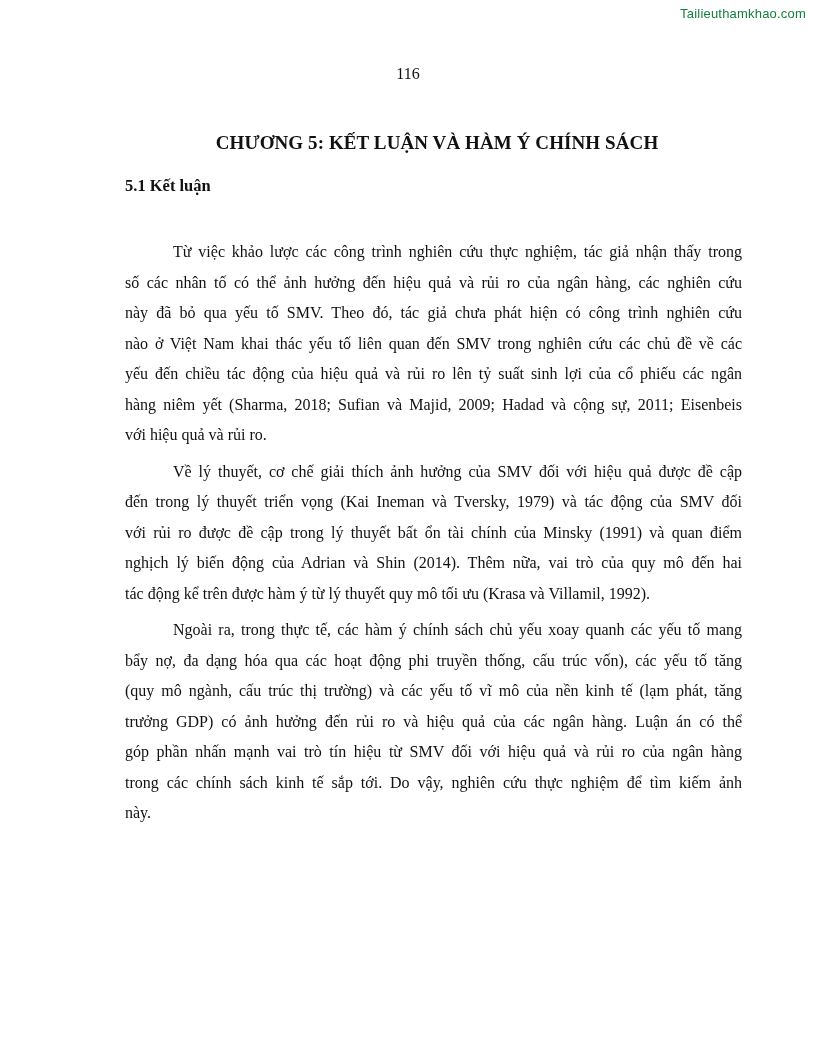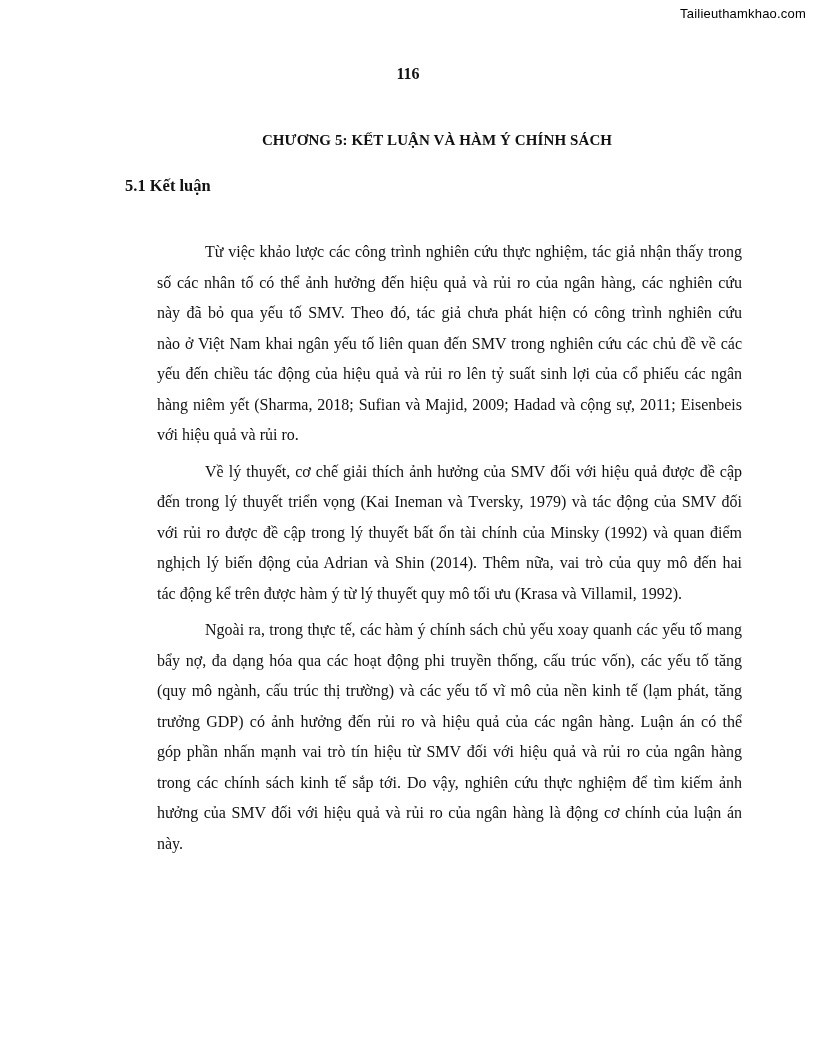--- a/index.html
+++ b/index.html
@@ -1,63 +1,62 @@
 <!DOCTYPE html>
 <html><head>
 <meta charset="utf-8">
 <style>
   html, body { margin: 0; padding: 0; background: #ffffff; }
   body { width: 816px; height: 1056px; position: relative; overflow: hidden;
          font-family: "Liberation Serif", "DejaVu Serif", serif; color: #111; }
   .watermark { position: absolute; top: 6px; right: 10px; font-family: "Liberation Sans", sans-serif;
-               font-size: 13px; color: #000000; letter-spacing: 0.2px; }
-  .page-number { position: absolute; top: 65px; left: 0; width: 816px; text-align: center; font-size: 16px; font-weight: bold; }
+               font-size: 13px; color: #15803d; letter-spacing: 0.2px; }
+  .page-number { position: absolute; top: 65px; left: 0; width: 816px; text-align: center; font-size: 16px; }
   .chapter-title { position: absolute; top: 132px; left: 0; width: 816px; padding-left: 58px; box-sizing: border-box;
-                   text-align: center; font-size: 15px; font-weight: bold; letter-spacing: 0.1px; }
+                   text-align: center; font-size: 19px; font-weight: bold; letter-spacing: 0.1px; }
   .section-title { position: absolute; top: 176px; left: 125px; font-size: 16.5px; font-weight: bold; }
   .body { position: absolute; left: 125px; width: 617px; }
   .line { height: 30.5px; line-height: 30.5px; font-size: 16px; white-space: nowrap;
-          text-align: justify; text-align-last: justify; margin-left: 32px; }
+          text-align: justify; text-align-last: justify; }
   .line.indent { padding-left: 48px; }
   .line.last { text-align-last: left; }
   .para-gap { height: 6px; }
 </style>
 </head>
 <body>
 
 <div class="watermark">Tailieuthamkhao.com</div>
 
 <div class="page-number">116</div>
 
 <div class="chapter-title">CHƯƠNG 5: KẾT LUẬN VÀ HÀM Ý CHÍNH SÁCH</div>
 
 <div class="section-title">5.1 Kết luận</div>
 
 <div class="body" style="top:237px;">
   <div>
     <div class="line indent">Từ việc khảo lược các công trình nghiên cứu thực nghiệm, tác giả nhận thấy trong</div>
     <div class="line">số các nhân tố có thể ảnh hưởng đến hiệu quả và rủi ro của ngân hàng, các nghiên cứu</div>
     <div class="line">này đã bỏ qua yếu tố SMV. Theo đó, tác giả chưa phát hiện có công trình nghiên cứu</div>
-    <div class="line">nào ở Việt Nam khai ngân yếu tố liên quan đến SMV trong nghiên cứu các chủ đề về các</div>
+    <div class="line">nào ở Việt Nam khai thác yếu tố liên quan đến SMV trong nghiên cứu các chủ đề về các</div>
     <div class="line">yếu đến chiều tác động của hiệu quả và rủi ro lên tỷ suất sinh lợi của cổ phiếu các ngân</div>
     <div class="line">hàng niêm yết (Sharma, 2018; Sufian và Majid, 2009; Hadad và cộng sự, 2011; Eisenbeis</div>
     <div class="line last">với hiệu quả và rủi ro.</div>
   </div>
   <div class="para-gap"></div>
   <div>
     <div class="line indent">Về lý thuyết, cơ chế giải thích ảnh hưởng của SMV đối với hiệu quả được đề cập</div>
     <div class="line">đến trong lý thuyết triển vọng (Kai Ineman và Tversky, 1979) và tác động của SMV đối</div>
-    <div class="line">với rủi ro được đề cập trong lý thuyết bất ổn tài chính của Minsky (1992) và quan điểm</div>
+    <div class="line">với rủi ro được đề cập trong lý thuyết bất ổn tài chính của Minsky (1991) và quan điểm</div>
     <div class="line">nghịch lý biến động của Adrian và Shin (2014). Thêm nữa, vai trò của quy mô đến hai</div>
     <div class="line last">tác động kể trên được hàm ý từ lý thuyết quy mô tối ưu (Krasa và Villamil, 1992).</div>
   </div>
   <div class="para-gap"></div>
   <div>
     <div class="line indent">Ngoài ra, trong thực tế, các hàm ý chính sách chủ yếu xoay quanh các yếu tố mang</div>
     <div class="line">bẩy nợ, đa dạng hóa qua các hoạt động phi truyền thống, cấu trúc vốn), các yếu tố tăng</div>
     <div class="line">(quy mô ngành, cấu trúc thị trường) và các yếu tố vĩ mô của nền kinh tế (lạm phát, tăng</div>
     <div class="line">trưởng GDP) có ảnh hưởng đến rủi ro và hiệu quả của các ngân hàng. Luận án có thể</div>
     <div class="line">góp phần nhấn mạnh vai trò tín hiệu từ SMV đối với hiệu quả và rủi ro của ngân hàng</div>
     <div class="line">trong các chính sách kinh tế sắp tới. Do vậy, nghiên cứu thực nghiệm để tìm kiếm ảnh</div>
-    <div class="line">hưởng của SMV đối với hiệu quả và rủi ro của ngân hàng là động cơ chính của luận án</div>
     <div class="line last">này.</div>
   </div>
 </div>
 
 </body></html>

